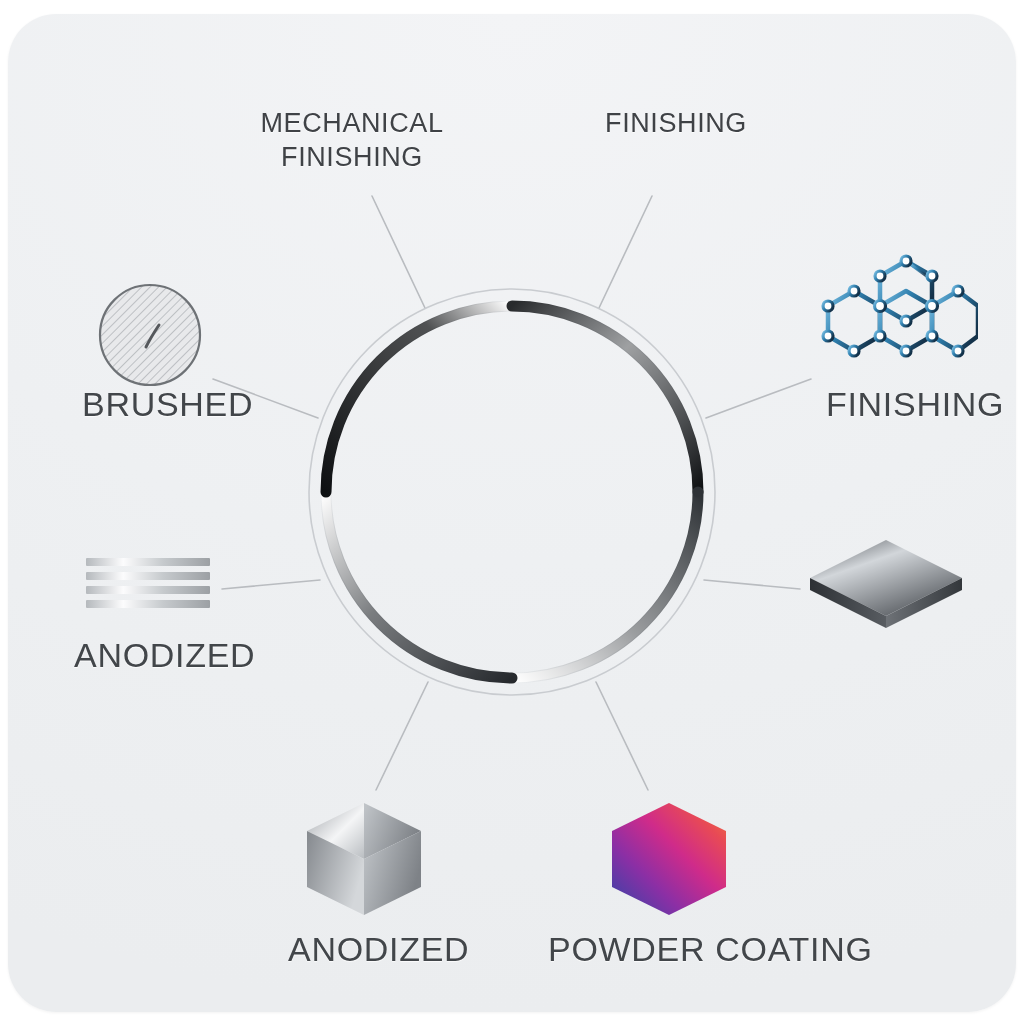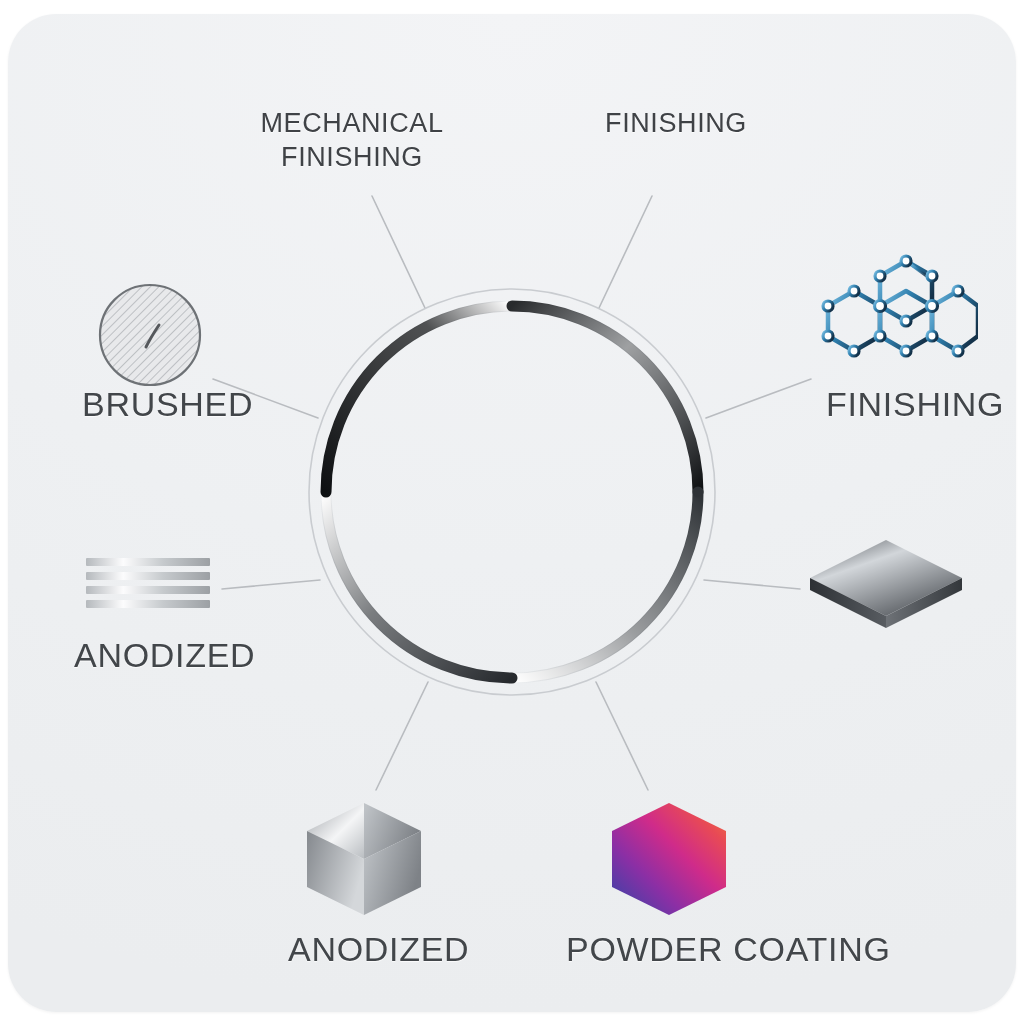--- a/index.html
+++ b/index.html
@@ -44,21 +44,21 @@
     position:absolute;
     font-size:34px; letter-spacing:0.7px;
     color:#42464a; font-weight:400; white-space:nowrap;
     text-shadow:0 1px 1px rgba(255,255,255,0.8);
   }
   #lbl-brushed    { left:82px;  top:385px; }
   #lbl-polished   { left:826px; top:385px; }
   #lbl-anodized-l { left:74px;  top:636px; }
   #lbl-passivation{ left:803px; top:636px; }
   #lbl-anodized-b { left:288px; top:930px; }
-  #lbl-powder     { left:548px; top:930px;margin-left:18px; }
+  #lbl-powder     { left:548px; top:930px; }
 
   
   .icon { position:absolute; }
   #icon-brushed     { left:96px;  top:281px; width:108px; height:108px; }
   #icon-polished    { left:806px; top:246px; width:172px; height:124px; }
   #icon-anodized-l  { left:86px;  top:556px; width:124px; height:54px;  }
   #icon-passivation { left:806px; top:534px; width:160px; height:96px;  }
   #icon-anodized-b  { left:303px; top:801px; width:122px; height:116px; }
   #icon-powder      { left:608px; top:801px; width:122px; height:116px; }
   .icon svg { display:block; width:100%; height:100%; }

